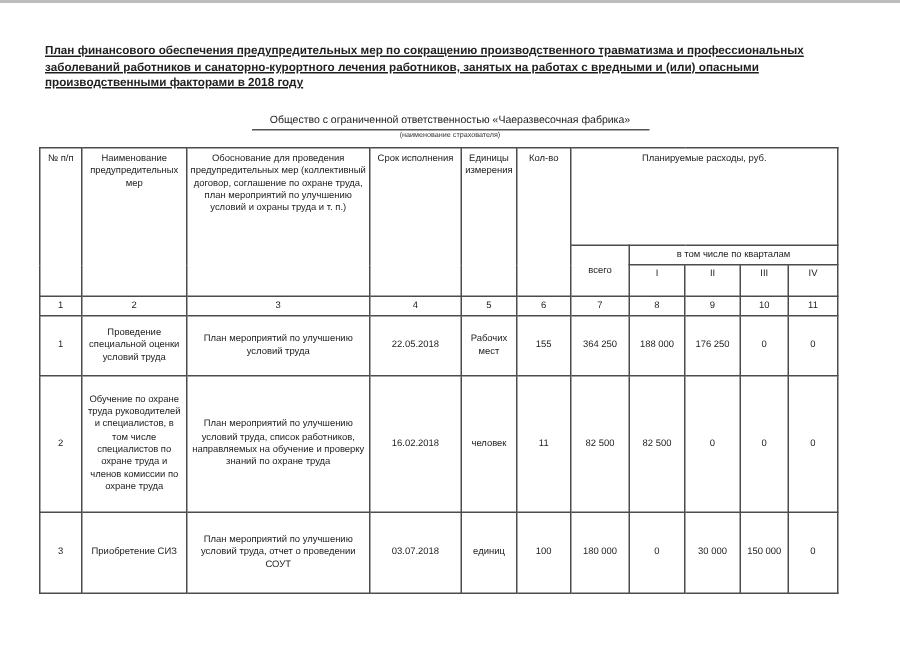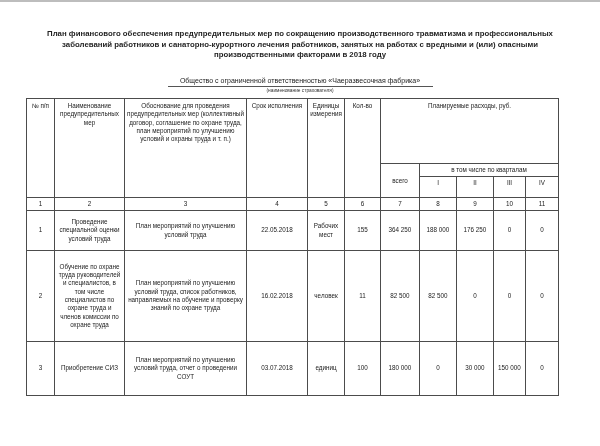--- a/index.html
+++ b/index.html
@@ -12,22 +12,23 @@
   }
   .top-strip {
     position: absolute; top: 0; left: 0; width: 600px; height: 2px;
     background: #bdbdbd;
   }
   .doc-title {
     position: absolute;
     top: 29px; left: 30px; width: 540px;
     font-size: 7.8px; line-height: 10.5px;
     font-weight: bold;
-    text-align: center;
+    text-align: left;
     color: #1f1f1f;
+    text-decoration: underline;
   }
   .org-block {
     position: absolute;
     top: 69px; left: 0; width: 600px;
     text-align: center;
   }
   .org-name {
     display: inline-block;
     font-size: 7px; line-height: 9px;
     padding: 0 10px 1px 10px;

